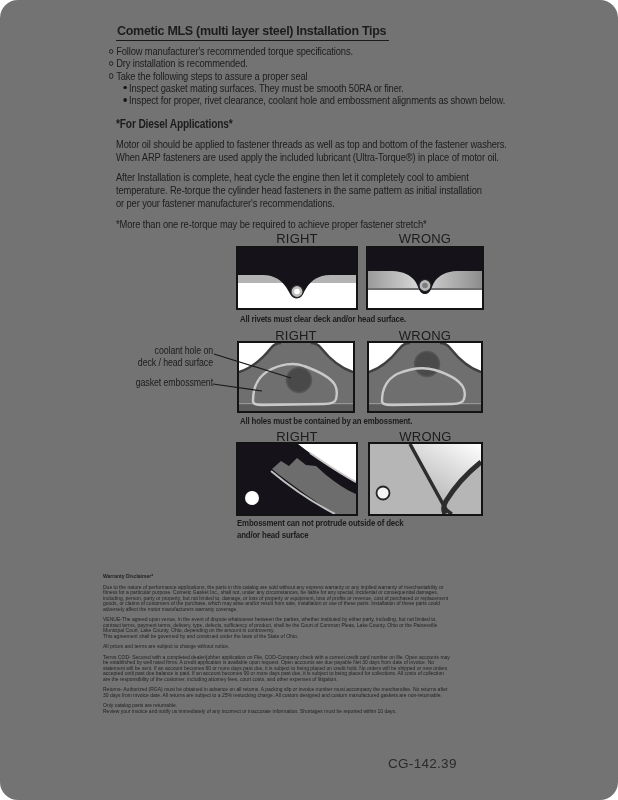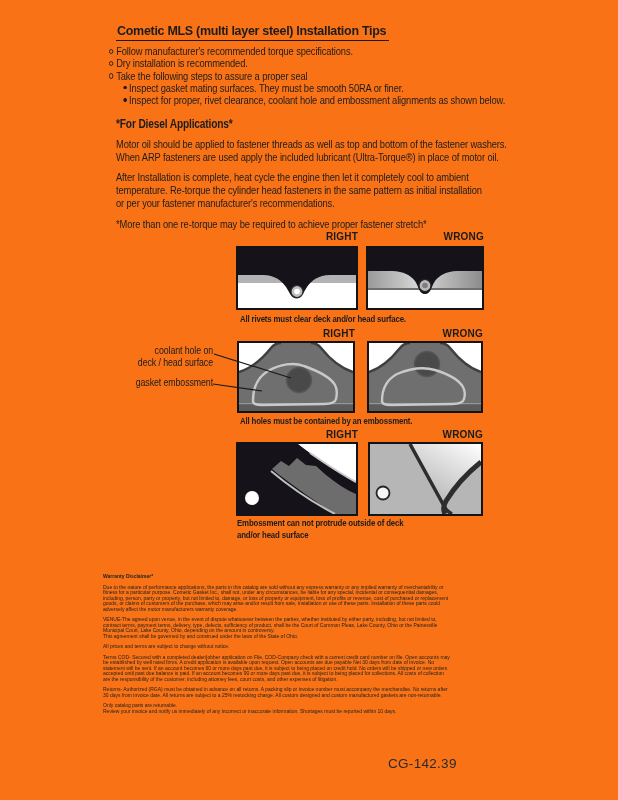--- a/index.html
+++ b/index.html
@@ -1,17 +1,17 @@
 <!DOCTYPE html>
 <html><head>
 <meta charset="utf-8">
 <style>
   html,body{margin:0;padding:0;background:#ffffff;}
-  .page{position:relative;width:618px;height:800px;background:#f97316;overflow:hidden;
-        font-family:"Liberation Sans",sans-serif;color:#1c1c1c;}
+  .page{position:relative;width:618px;height:800px;background:#737373;overflow:hidden;
+        font-family:"Liberation Sans",sans-serif;color:#1c1c1c;border-radius:18px;}
   .condense{transform:scaleX(0.85);transform-origin:0 0;}
 
   
   .title{position:absolute;left:116px;top:24px;font-size:12.5px;font-weight:bold;
          letter-spacing:-0.3px;white-space:nowrap;border-bottom:1.6px solid #1a1a1a;
          padding:0 3px 2px 1px;}
 
   
   .tips{position:absolute;left:109px;top:45px;width:470px;font-size:11px;line-height:12.3px;
         letter-spacing:-0.15px;}
@@ -22,22 +22,22 @@
   .tip .fdot{flex:0 0 auto;width:3.6px;height:3.6px;background:#161616;border-radius:50%;
              margin:3.8px 3px 0 0;}
 
   
   .diesel{position:absolute;left:116px;top:117px;width:480px;}
   .diesel-heading{font-size:12px;font-weight:bold;letter-spacing:-0.2px;margin:0 0 7px 0;}
   .diesel p{font-size:11px;line-height:12.7px;letter-spacing:-0.15px;margin:0 0 8px 0;
             white-space:pre-line;}
 
   
-  .dg-label{position:absolute;font-size:10px;font-weight:bold;letter-spacing:0.2px;
-            text-align:right;color:#1b1b1b;}
+  .dg-label{position:absolute;font-size:13px;font-weight:normal;letter-spacing:0.2px;
+            text-align:center;color:#1b1b1b;}
   .panel{position:absolute;box-sizing:border-box;border:2px solid #131313;background:#fff;}
   .panel svg{display:block;width:100%;height:100%;}
   .cap{position:absolute;font-size:9.8px;font-weight:bold;letter-spacing:-0.2px;
        white-space:pre-line;line-height:12px;transform:scaleX(0.8);transform-origin:0 0;}
   .side-label{position:absolute;font-size:10px;line-height:11.5px;text-align:right;
               letter-spacing:-0.1px;transform:scaleX(0.88);transform-origin:100% 0;}
   .leader{position:absolute;left:110px;top:340px;pointer-events:none;z-index:5;}
 
   
   .footer{position:absolute;left:103px;top:574px;width:420px;font-size:5px;line-height:5.5px;

